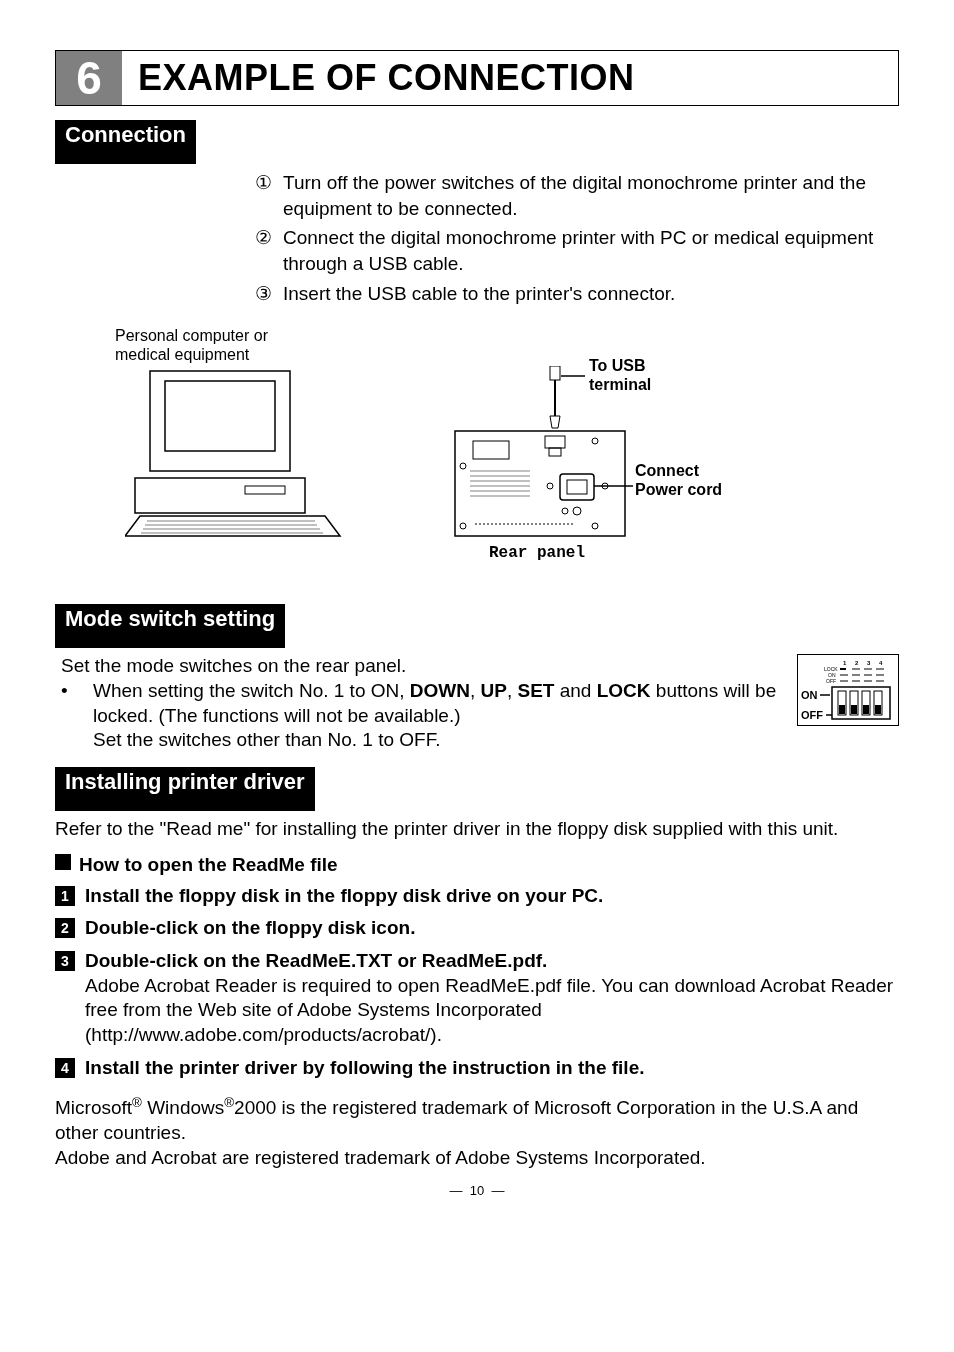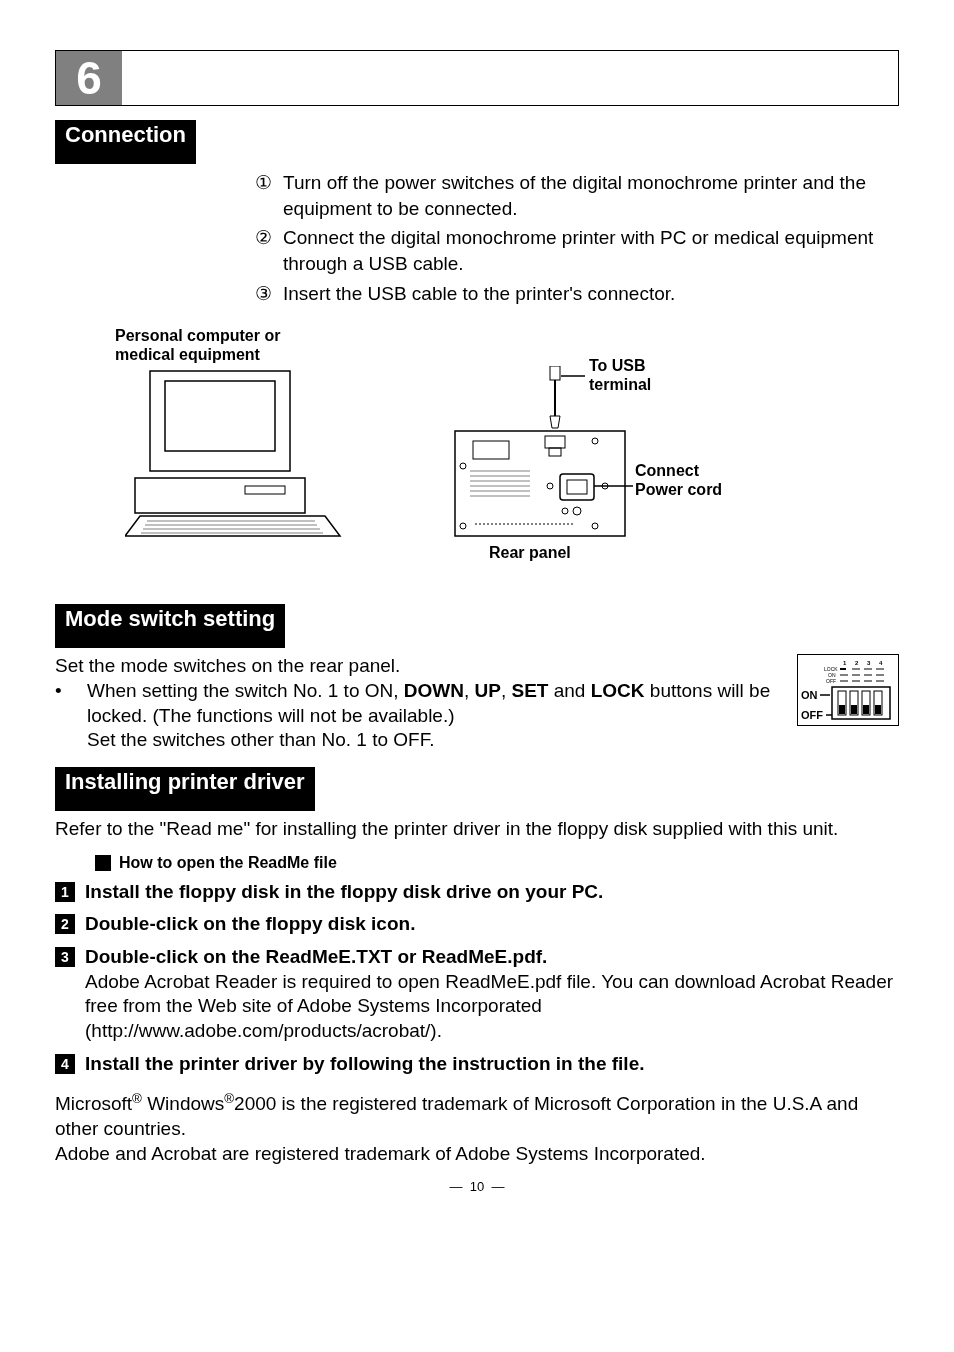--- a/index.html
+++ b/index.html
@@ -67,21 +67,21 @@
   .diagram-area {
     position: relative;
     height: 260px;
     margin-bottom: 18px;
   }
   .pc-label {
     position: absolute;
     left: 60px;
     top: 0;
     font-size: 16px;
-    font-weight: bold;
+    font-weight: normal;
     line-height: 1.2;
   }
   .pc-svg {
     position: absolute;
     left: 70px;
     top: 40px;
   }
   .printer-svg {
     position: absolute;
     left: 390px;
@@ -102,25 +102,27 @@
     font-size: 16px;
     font-weight: bold;
     line-height: 1.2;
   }
   .rear-label {
     position: absolute;
     left: 434px;
     top: 218px;
     font-size: 16px;
     font-weight: bold;
+    font-family: Liberation Mono, monospace;
   }
   .body-row {
     display: flex;
     align-items: flex-start;
     margin-bottom: 14px;
+    margin-left: 6px;
   }
   .body-text {
     font-size: 19px;
     line-height: 1.3;
     flex: 1;
   }
   .bullet-row {
     display: flex;
     font-size: 19px;
     line-height: 1.3;
@@ -134,25 +136,24 @@
     border: 1px solid #000;
     flex-shrink: 0;
   }
   .para {
     font-size: 19px;
     line-height: 1.3;
     margin-bottom: 12px;
   }
   .howto-row {
     display: flex;
-    align-items: center;
-    font-size: 16px;
+    align-items: flex-start;
+    font-size: 19px;
     font-weight: bold;
     margin-bottom: 8px;
-    margin-left: 40px;
   }
   .black-square {
     width: 16px;
     height: 16px;
     background: #000;
     margin-right: 8px;
     flex-shrink: 0;
   }
   .num-step {
     display: flex;
@@ -194,20 +195,21 @@
   }
 </style>
 </head>
 <body>
 
 <div class="page">
 
   
   <div class="section-header">
     <div class="section-number">6</div>
+    <div class="section-title">EXAMPLE OF CONNECTION</div>
   </div>
 
 
   
   <div class="black-label">Connection</div>
 
   <div class="step-list">
     <div class="step-row">
       <span class="circ-num">①</span>
       <span>Turn off the power switches of the digital monochrome printer and the equipment to be connected.</span>

